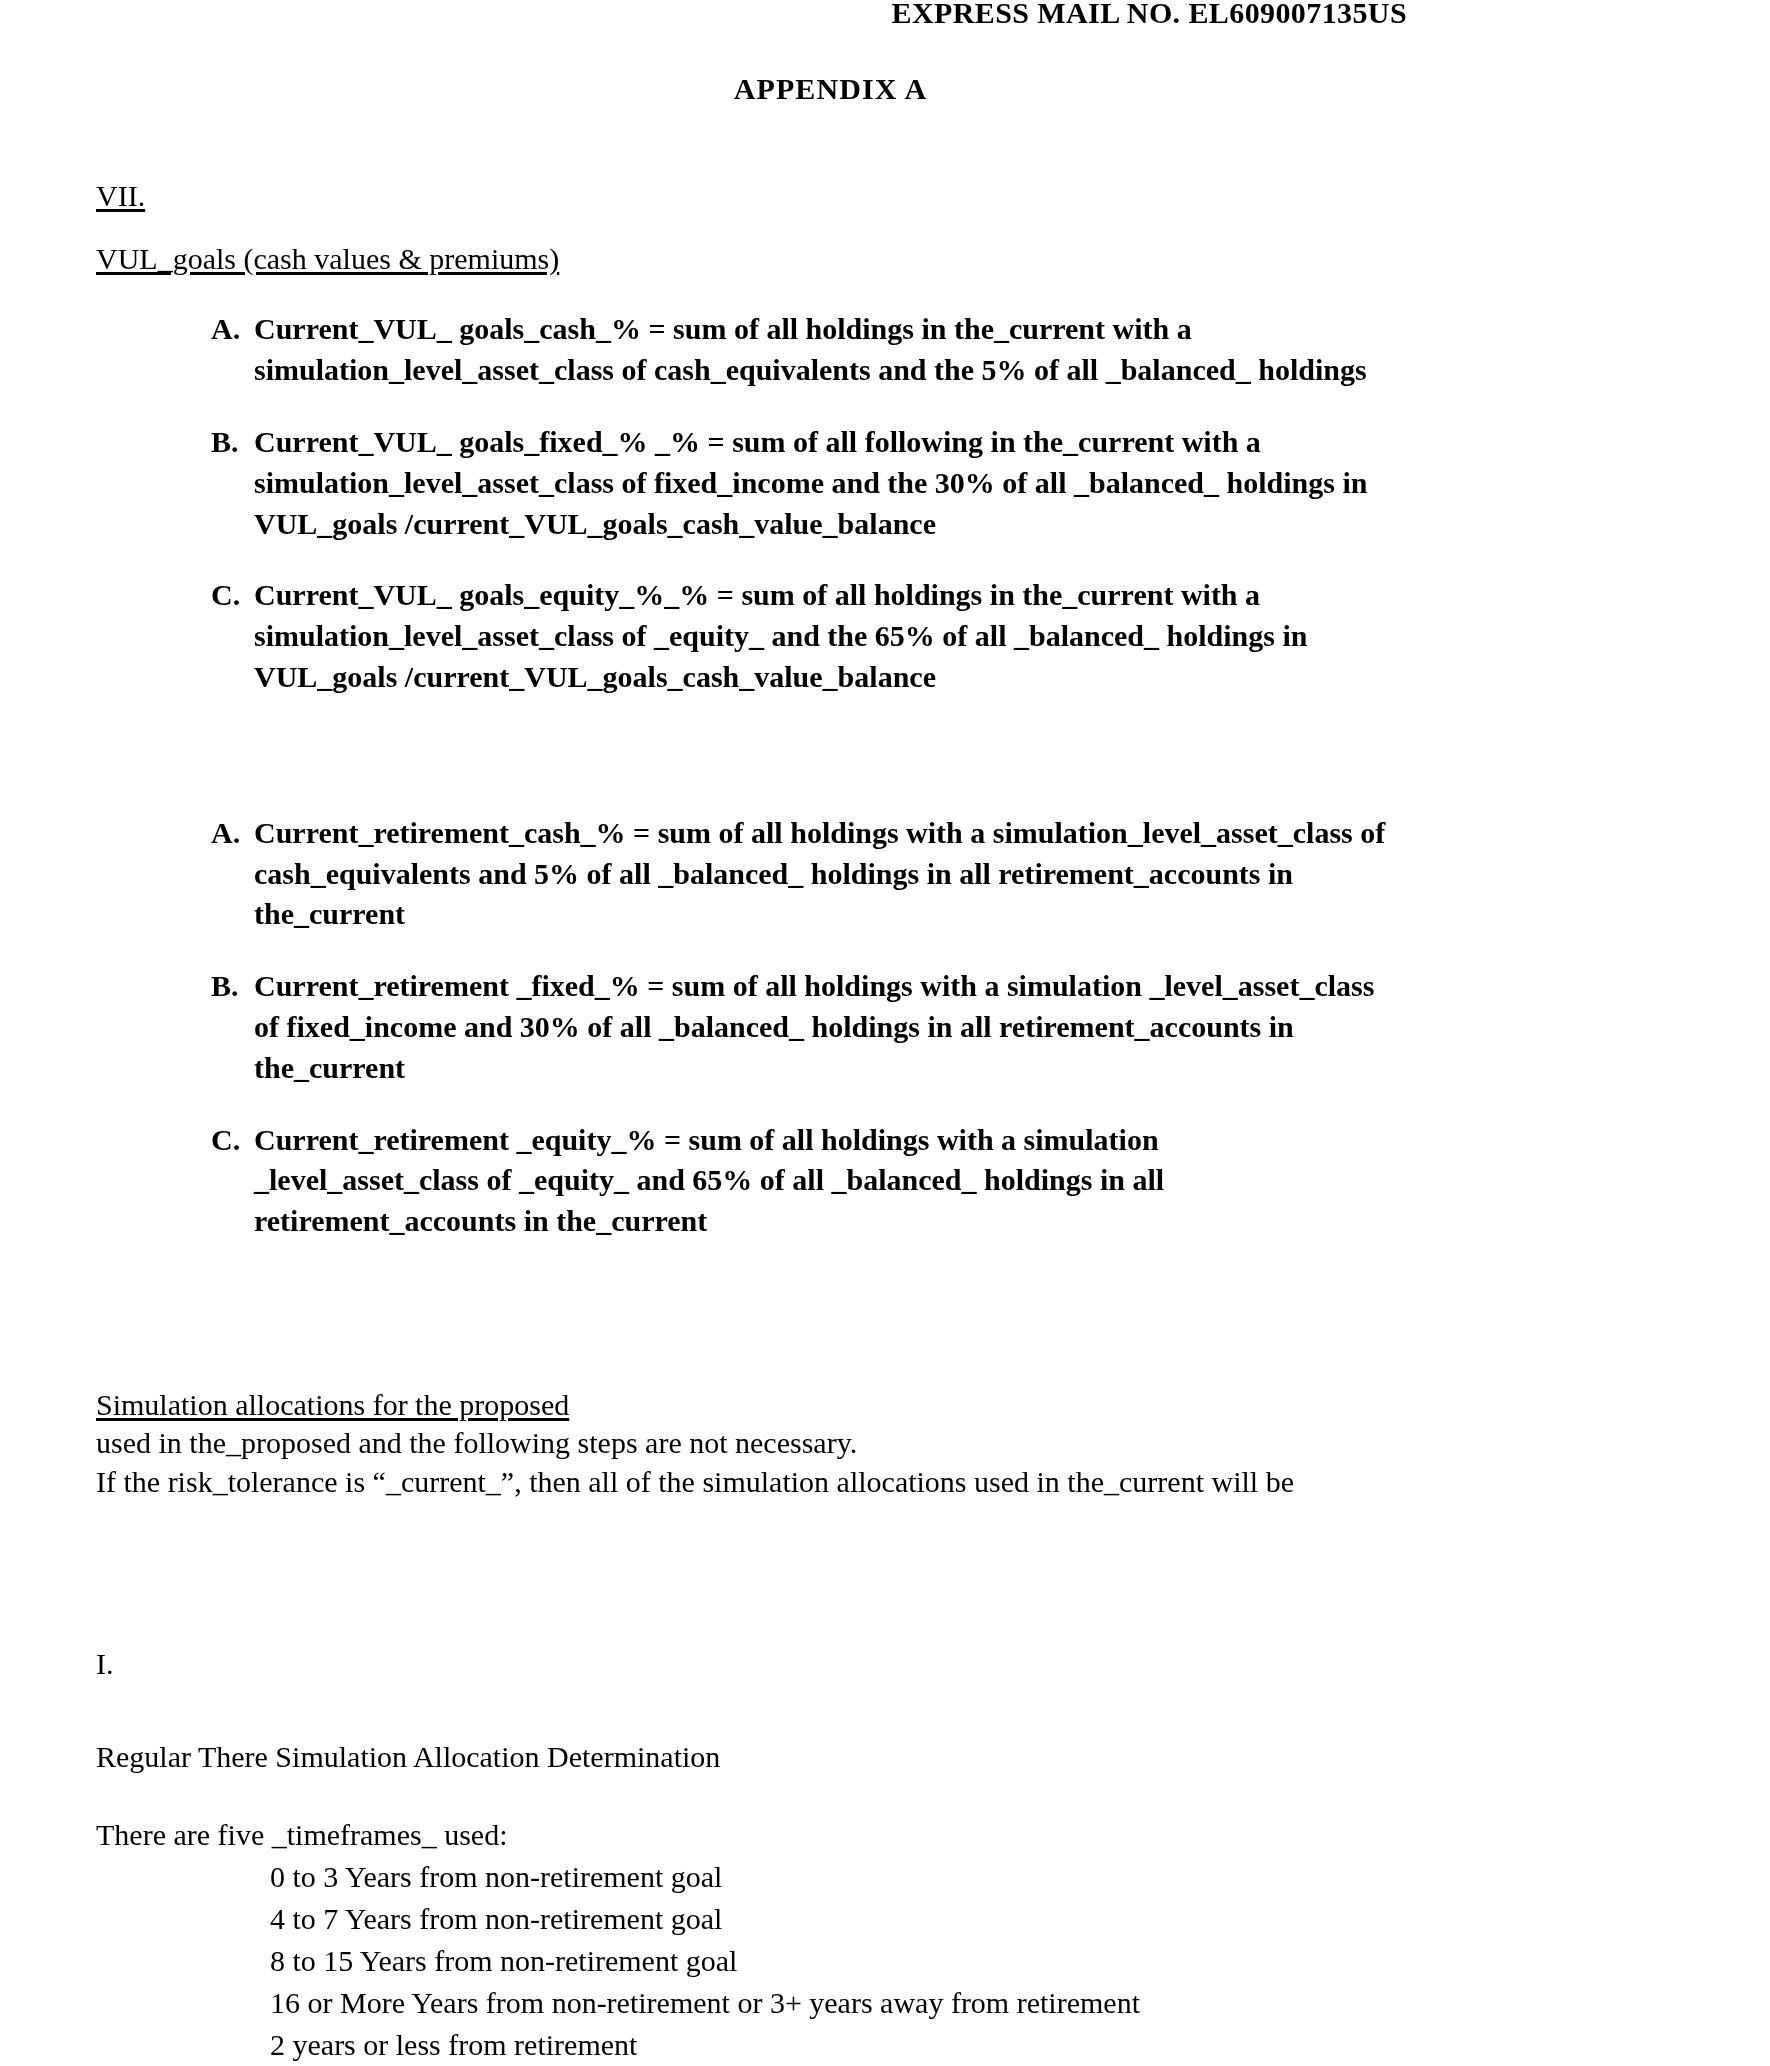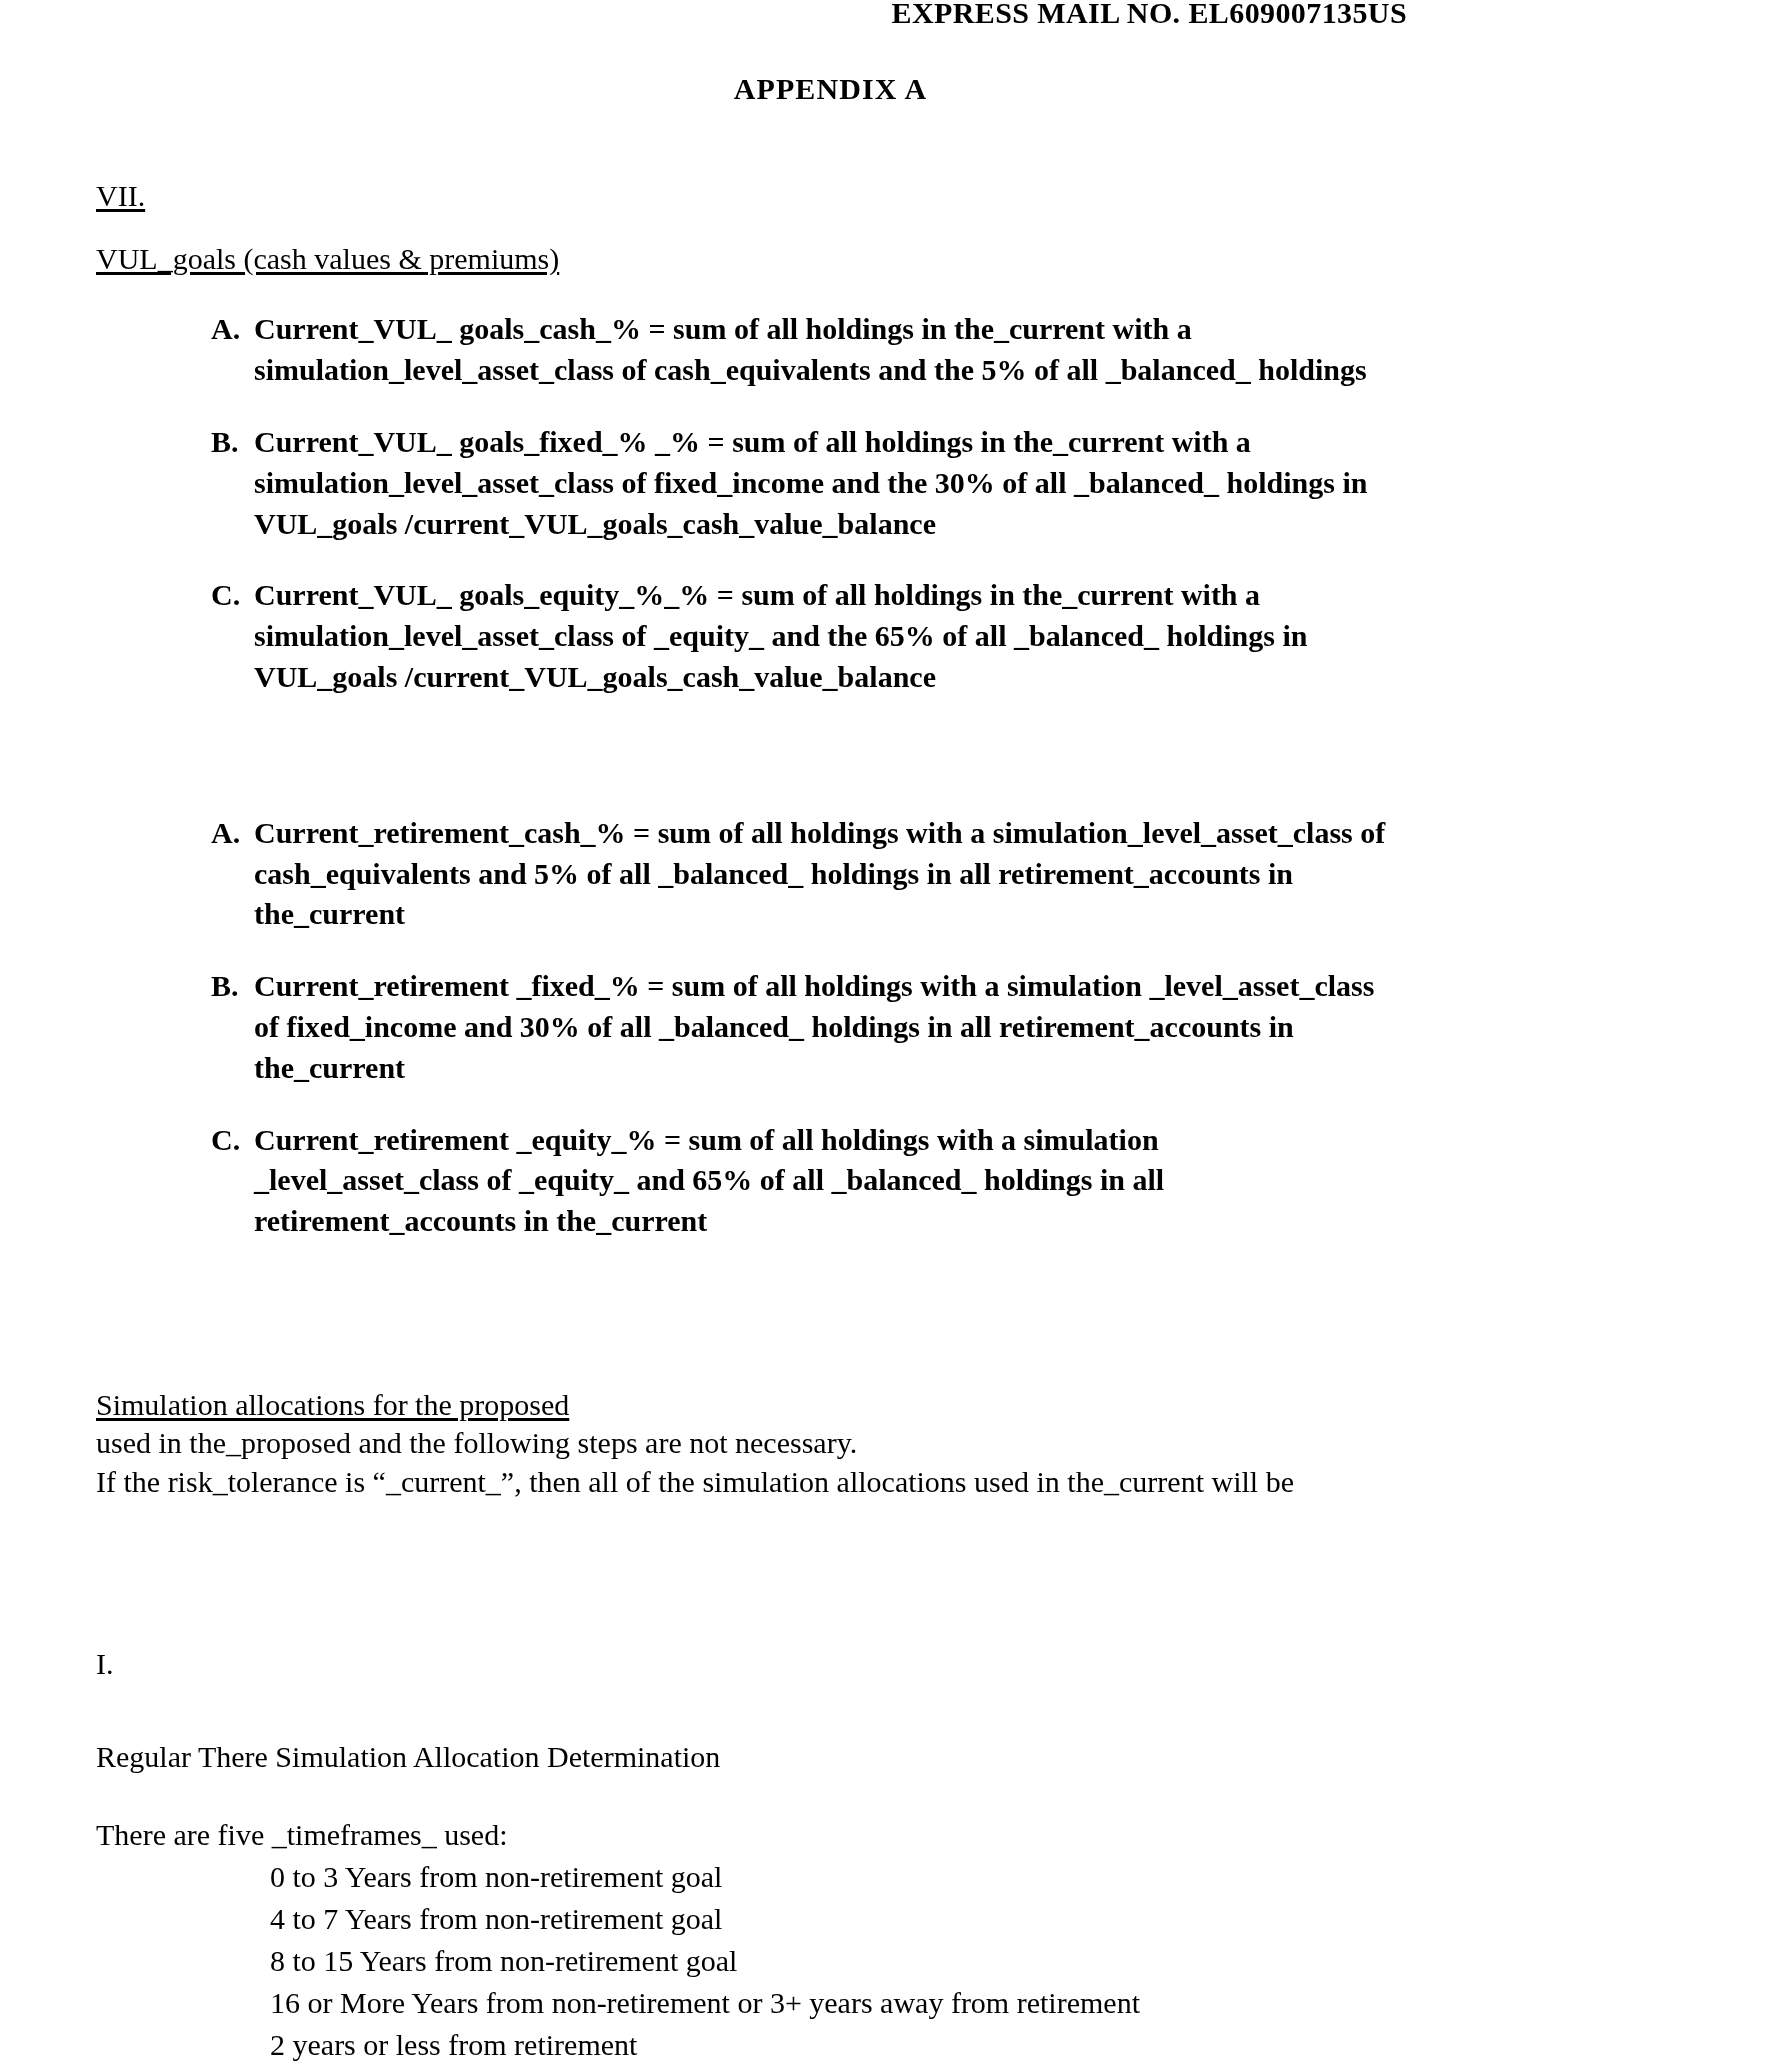--- a/index.html
+++ b/index.html
@@ -167,21 +167,21 @@
       <div class="item">
         <span class="letter">A.</span>
         <span class="body">
           <span class="ln">Current_VUL_ goals_cash_% = sum of all holdings in the_current with a</span>
           <span class="ln">simulation_level_asset_class of cash_equivalents and the 5% of all _balanced_ holdings</span>
         </span>
       </div>
       <div class="item">
         <span class="letter">B.</span>
         <span class="body">
-          <span class="ln">Current_VUL_ goals_fixed_% _% = sum of all holdings in the_current with a</span>
+          <span class="ln">Current_VUL_ goals_fixed_% _% = sum of all following in the_current with a</span>
           <span class="ln">simulation_level_asset_class of fixed_income and the 30% of all _balanced_ holdings in</span>
           <span class="ln">VUL_goals /current_VUL_goals_cash_value_balance</span>
         </span>
       </div>
       <div class="item">
         <span class="letter">C.</span>
         <span class="body">
           <span class="ln">Current_VUL_ goals_equity_%_% = sum of all holdings in the_current with a</span>
           <span class="ln">simulation_level_asset_class of _equity_ and the 65% of all _balanced_ holdings in</span>
           <span class="ln">VUL_goals /current_VUL_goals_cash_value_balance</span>

